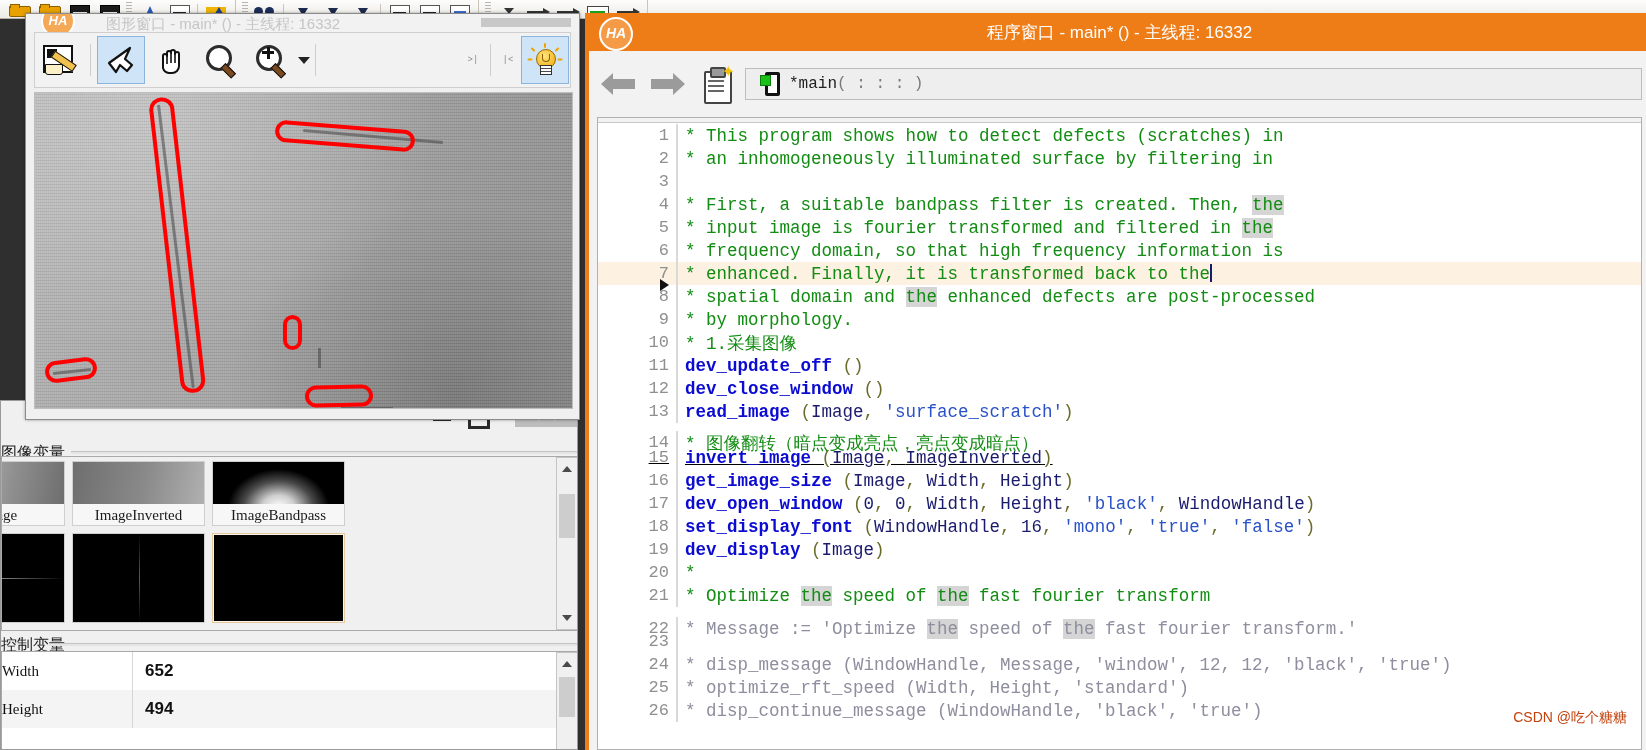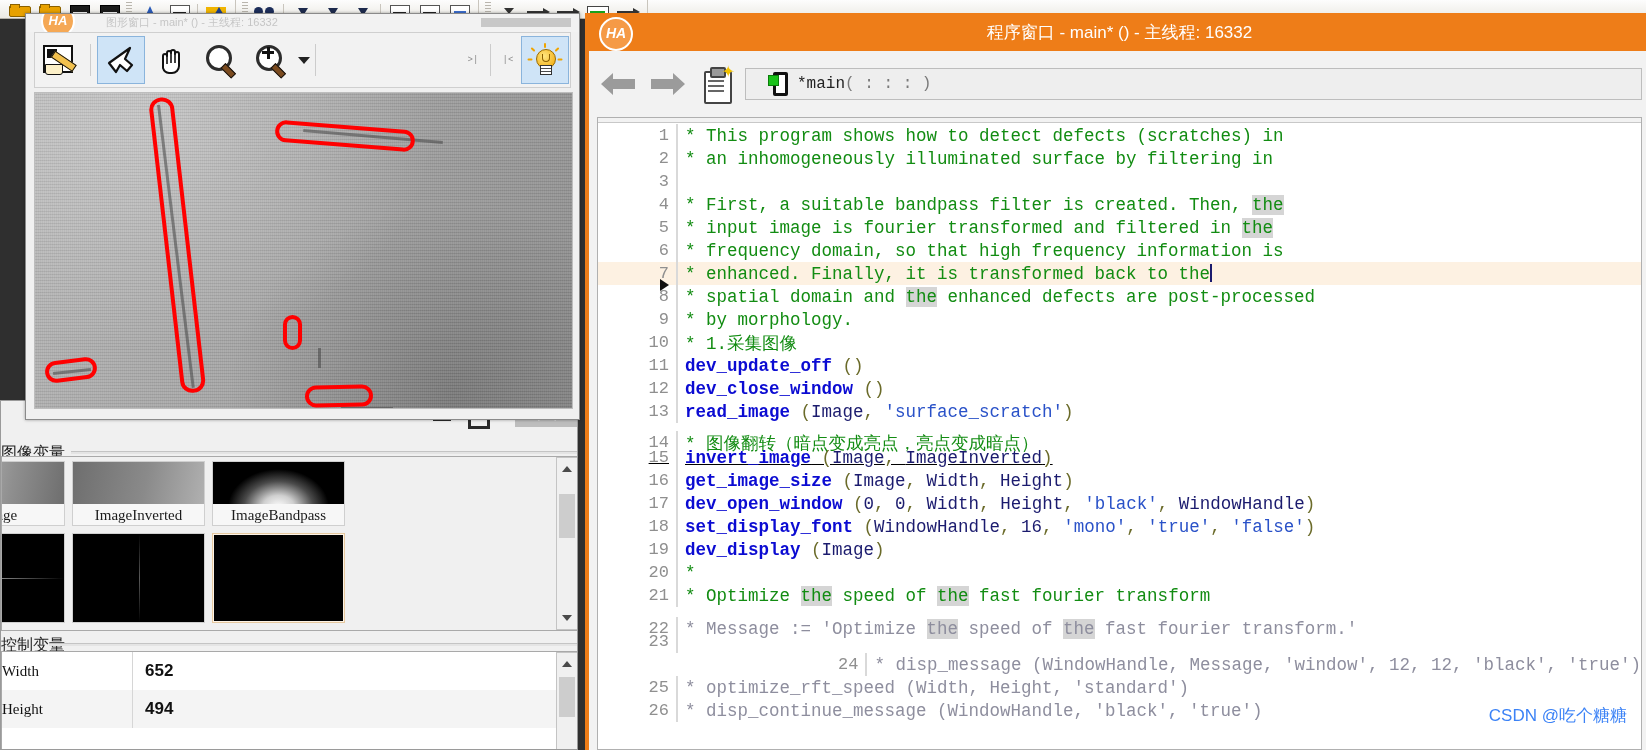--- a/index.html
+++ b/index.html
@@ -51,21 +51,21 @@
   #gfx-titlebar-rest{
     position:absolute;left:0;top:0;width:553px;height:18px;
     background:#f2f2f2;overflow:hidden;
   }
   .ha-badge{
     position:absolute;left:15px;top:-10px;width:30px;height:30px;border-radius:50%;
     background:#f5a855;border:2px solid #fff;color:#fff;font-size:13px;font-weight:bold;
     font-style:italic;text-align:center;line-height:30px;
   }
   .ghost-title{
-    position:absolute;left:80px;top:1px;font-size:11px;color:#a8a8a8;
+    position:absolute;left:80px;top:1px;font-size:15px;color:#a8a8a8;
     white-space:nowrap;overflow:hidden;opacity:.6;
   }
   .ghost-bar{position:absolute;right:8px;top:4px;width:90px;height:9px;background:#c8c8c8;}
 
   #gfx-toolbar{
     position:absolute;left:8px;top:18px;width:537px;height:56px;
     background:#f2f2f2;border:1px solid #cfcfcf;display:flex;align-items:center;
     box-sizing:border-box;
   }
   .gtool{
@@ -221,21 +221,21 @@
     display:flex;align-items:center;
   }
   .nav-arrow{width:44px;height:36px;position:relative;margin-right:4px;}
   .clip-ico{width:40px;height:40px;position:relative;margin:0 8px 0 4px;}
   .clip-ico .bd{position:absolute;left:7px;top:7px;width:24px;height:29px;background:#fff;border:2px solid #444;border-radius:2px;}
   .clip-ico .cl{position:absolute;left:13px;top:3px;width:12px;height:7px;background:#9a9a9a;border:2px solid #444;border-radius:2px;}
   .clip-ico .ln{position:absolute;left:11px;width:16px;height:2px;background:#666;}
   .clip-ico .star{position:absolute;right:2px;top:0px;color:#f2c200;font-size:16px;line-height:1;}
   #proc-field{
     flex:1;height:32px;background:#eeeeee;border:1px solid #bdbdbd;display:flex;align-items:center;
-    padding-left:22px;box-sizing:border-box;
+    padding-left:14px;box-sizing:border-box;
   }
   .proc-ico{width:22px;height:26px;position:relative;margin-right:7px;}
   .proc-ico .blk{position:absolute;left:5px;top:1px;width:15px;height:24px;background:#111;border-radius:2px;}
   .proc-ico .wh{position:absolute;left:8px;top:4px;width:9px;height:18px;background:#fff;}
   .proc-ico .gr{position:absolute;left:0px;top:4px;width:9px;height:9px;background:#19c219;border:1px solid #0a7c0a;}
   #proc-name{font-family:"Liberation Mono","DejaVu Sans Mono",monospace;font-size:16px;color:#222;}
   #proc-args{font-family:"Liberation Mono","DejaVu Sans Mono",monospace;font-size:16px;color:#7a7a7a;}
 
   #code-area{
     position:absolute;left:8px;top:104px;width:1045px;height:633px;background:#fff;
@@ -255,21 +255,21 @@
   .op{color:#0b0bd2;font-weight:bold;}  
   .pn{color:#6b6b2a;}           
   .vr{color:#1b1b6e;}           
   .st{color:#2a52c8;}           
   .num{color:#1b1b6e;}
   .hl{background:#d5d5d5;}
   .caret{display:inline-block;width:2px;height:18px;background:#1b1b6e;vertical-align:-3px;}
   .marker{position:absolute;left:62px;width:0;height:0;border-left:9px solid #111;
      border-top:6px solid transparent;border-bottom:6px solid transparent;}
   #watermark{
-    position:absolute;right:14px;bottom:22px;font-size:17px;color:#3b82f6;white-space:nowrap;
+    position:absolute;right:14px;bottom:22px;font-size:14px;color:#c2410c;white-space:nowrap;
   }
 </style>
 </head>
 <body>
 
 <div id="top-strip">
   <div class="tb-grp">
     <div class="tb-ico">
         <i class="ic-folder"></i>
       </div>
@@ -553,19 +553,19 @@
         <div class="cline" style="top: 313px;"><span class="lno">14</span><span class="cgut"></span><span class="ctxt"><span class="cm">* 图像翻转（暗点变成亮点，亮点变成暗点）</span></span></div>
         <div class="cline" style="top: 328px; text-decoration: underline;"><span class="lno">15</span><span class="cgut"></span><span class="ctxt"><span class="op">invert_image</span><span class="pn"> (</span><span class="vr">Image</span><span class="pn">, </span><span class="vr">ImageInverted</span><span class="pn">)</span></span></div>
         <div class="cline" style="top: 351px;"><span class="lno">16</span><span class="cgut"></span><span class="ctxt"><span class="op">get_image_size</span><span class="pn"> (</span><span class="vr">Image</span><span class="pn">, </span><span class="vr">Width</span><span class="pn">, </span><span class="vr">Height</span><span class="pn">)</span></span></div>
         <div class="cline" style="top: 374px;"><span class="lno">17</span><span class="cgut"></span><span class="ctxt"><span class="op">dev_open_window</span><span class="pn"> (</span><span class="num">0</span><span class="pn">, </span><span class="num">0</span><span class="pn">, </span><span class="vr">Width</span><span class="pn">, </span><span class="vr">Height</span><span class="pn">, </span><span class="st">'black'</span><span class="pn">, </span><span class="vr">WindowHandle</span><span class="pn">)</span></span></div>
         <div class="cline" style="top: 397px;"><span class="lno">18</span><span class="cgut"></span><span class="ctxt"><span class="op">set_display_font</span><span class="pn"> (</span><span class="vr">WindowHandle</span><span class="pn">, </span><span class="num">16</span><span class="pn">, </span><span class="st">'mono'</span><span class="pn">, </span><span class="st">'true'</span><span class="pn">, </span><span class="st">'false'</span><span class="pn">)</span></span></div>
         <div class="cline" style="top: 420px;"><span class="lno">19</span><span class="cgut"></span><span class="ctxt"><span class="op">dev_display</span><span class="pn"> (</span><span class="vr">Image</span><span class="pn">)</span></span></div>
         <div class="cline" style="top: 443px;"><span class="lno">20</span><span class="cgut"></span><span class="ctxt"><span class="cm">*</span></span></div>
         <div class="cline" style="top: 466px;"><span class="lno">21</span><span class="cgut"></span><span class="ctxt"><span class="cm">* Optimize </span><span class="cm hl">the</span><span class="cm"> speed of </span><span class="cm hl">the</span><span class="cm"> fast fourier transform</span></span></div>
         <div class="cline" style="top: 489px; margin-top: 10px;"><span class="lno">22</span><span class="cgut"></span><span class="ctxt"><span class="cmg">* Message := 'Optimize </span><span class="cmg hl">the</span><span class="cmg"> speed of </span><span class="cmg hl">the</span><span class="cmg"> fast fourier transform.'</span></span></div>
         <div class="cline" style="top: 512px;"><span class="lno">23</span><span class="cgut"></span></div>
-        <div class="cline" style="top: 535px; justify-content: flex-end;"><span class="lno">24</span><span class="cgut"></span><span class="ctxt"><span class="cmg">* disp_message (WindowHandle, Message, 'window', 12, 12, 'black', 'true')</span></span></div>
+        <div class="cline" style="top: 535px;"><span class="lno">24</span><span class="cgut"></span><span class="ctxt"><span class="cmg">* disp_message (WindowHandle, Message, 'window', 12, 12, 'black', 'true')</span></span></div>
         <div class="cline" style="top: 558px;"><span class="lno">25</span><span class="cgut"></span><span class="ctxt"><span class="cmg">* optimize_rft_speed (Width, Height, 'standard')</span></span></div>
         <div class="cline" style="top: 581px;"><span class="lno">26</span><span class="cgut"></span><span class="ctxt"><span class="cmg">* disp_continue_message (WindowHandle, 'black', 'true')</span></span></div>
       </div>
     <div id="watermark">CSDN @吃个糖糖</div>
   </div>
 </div>
 
 </body></html>

